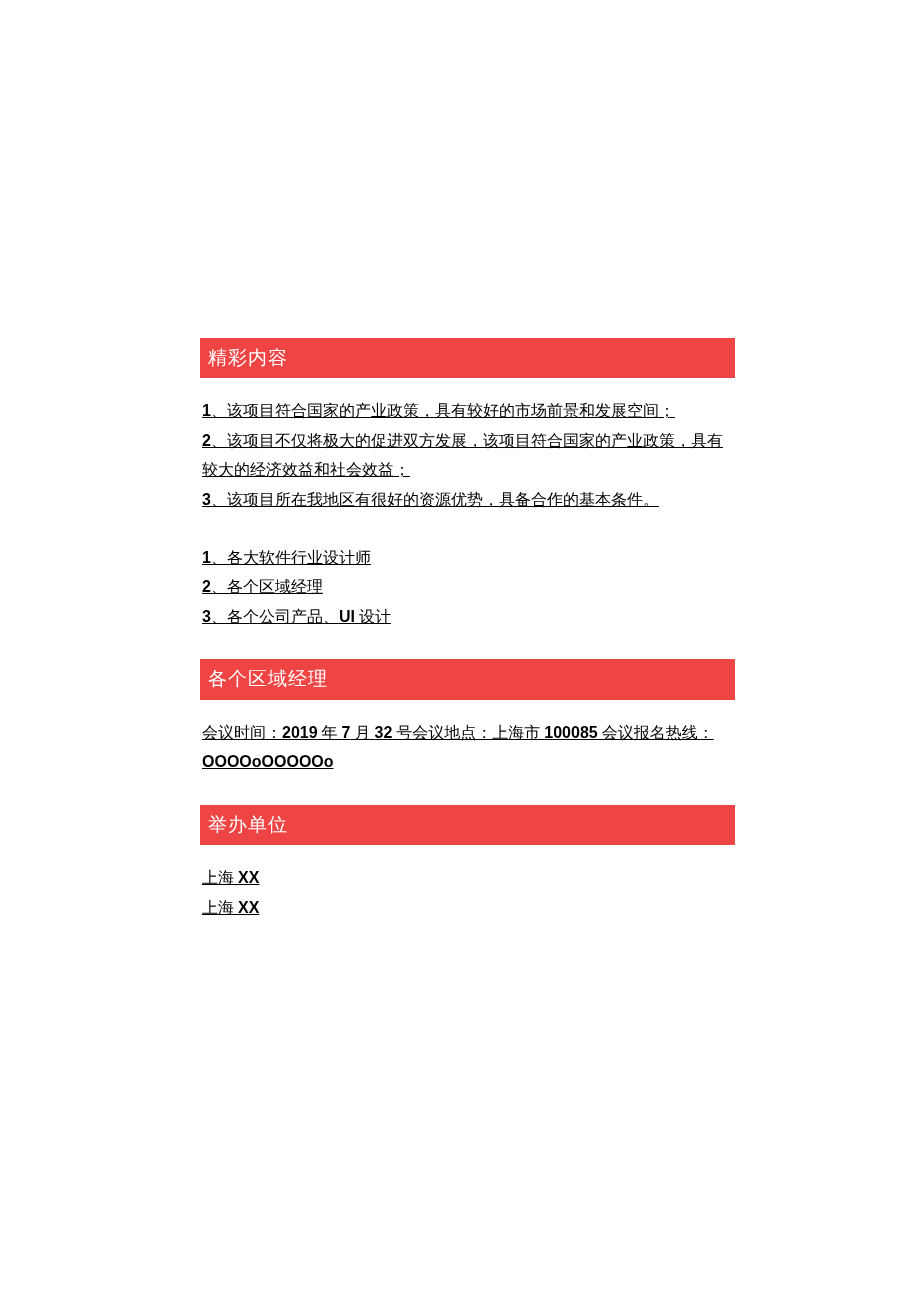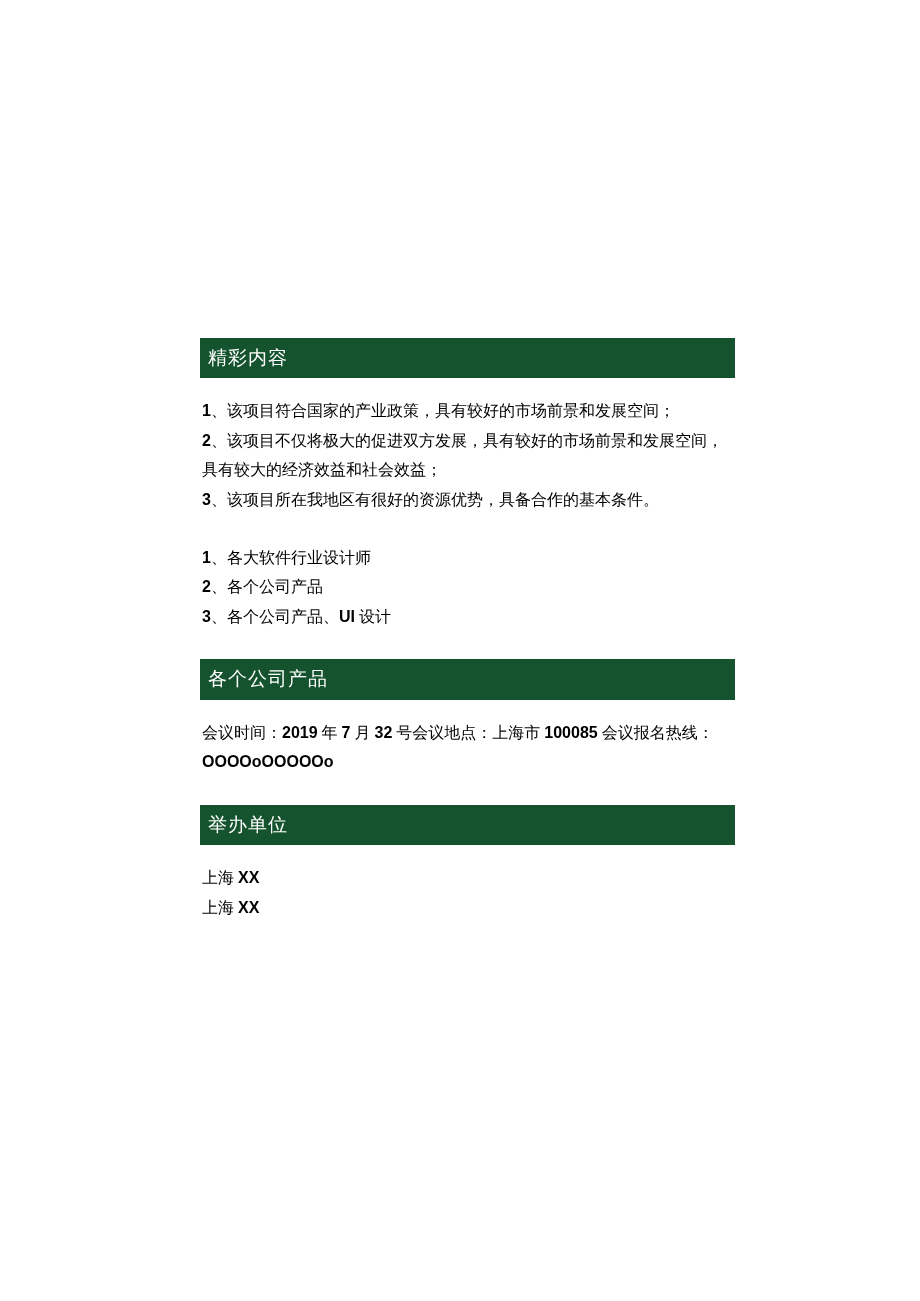--- a/index.html
+++ b/index.html
@@ -13,61 +13,62 @@
       background: #ffffff;
       font-family: "SimSun", "宋体", serif;
       font-size: 16px;
       color: #000000;
       line-height: 1.7;
     }
     .page {
       padding: 338px 185px 0 200px;
     }
     .section-header {
-      background: #14532d;
+      background: #ef4444;
       color: #ffffff;
       padding: 4px 8px;
       font-size: 19px;
       margin-bottom: 18px;
       letter-spacing: 1px;
     }
     .section-content {
       margin-bottom: 28px;
       padding: 0 2px;
+      text-decoration: underline;
     }
     .section-content p {
       line-height: 1.85;
     }
     .meeting-info {
       line-height: 1.95;
     }
     .bold-part {
       font-weight: bold;
       font-family: Arial, sans-serif;
     }
   </style>
 </head>
 <body>
 
 <div class="page">
 
   <div class="section-header">精彩内容</div>
   <div class="section-content">
     <p><span class="bold-part">1</span><span>、该项目符合国家的产业政策，具有较好的市场前景和发展空间；</span></p>
-    <p><span class="bold-part">2</span><span>、该项目不仅将极大的促进双方发展，具有较好的市场前景和发展空间，具有较大的经济效益和社会效益；</span></p>
+    <p><span class="bold-part">2</span><span>、该项目不仅将极大的促进双方发展，该项目符合国家的产业政策，具有较大的经济效益和社会效益；</span></p>
     <p><span class="bold-part">3</span><span>、该项目所在我地区有很好的资源优势，具备合作的基本条件。</span></p>
   </div>
 
   <div class="section-content">
     <p><span class="bold-part">1</span><span>、各大软件行业设计师</span></p>
-    <p><span class="bold-part">2</span><span>、各个公司产品</span></p>
+    <p><span class="bold-part">2</span><span>、各个区域经理</span></p>
     <p><span class="bold-part">3</span><span>、各个公司产品、</span><span class="bold-part">UI</span><span> 设计</span></p>
   </div>
 
-  <div class="section-header">各个公司产品</div>
+  <div class="section-header">各个区域经理</div>
   <div class="section-content meeting-info">
     <p>
       <span>会议时间：</span><span class="bold-part">2019</span><span> 年 </span><span class="bold-part">7</span><span> 月 </span><span class="bold-part">32</span><span> 号会议地点：上海市 </span><span class="bold-part">100085</span><span> 会议报名热线：</span><span class="bold-part">OOOOoOOOOOo</span>
     </p>
   </div>
 
   <div class="section-header">举办单位</div>
   <div class="section-content">
     <p><span>上海 </span><span class="bold-part">XX</span></p>
     <p><span>上海 </span><span class="bold-part">XX</span></p>

